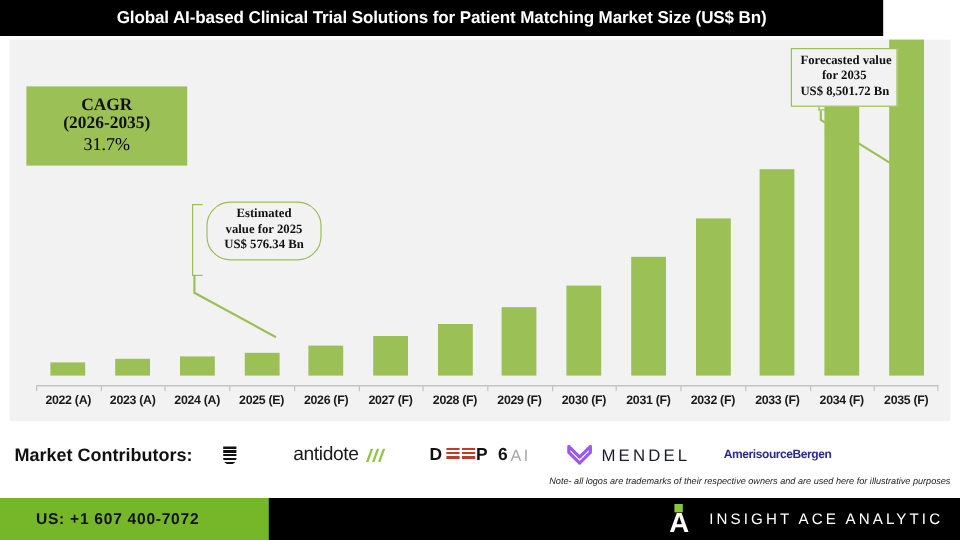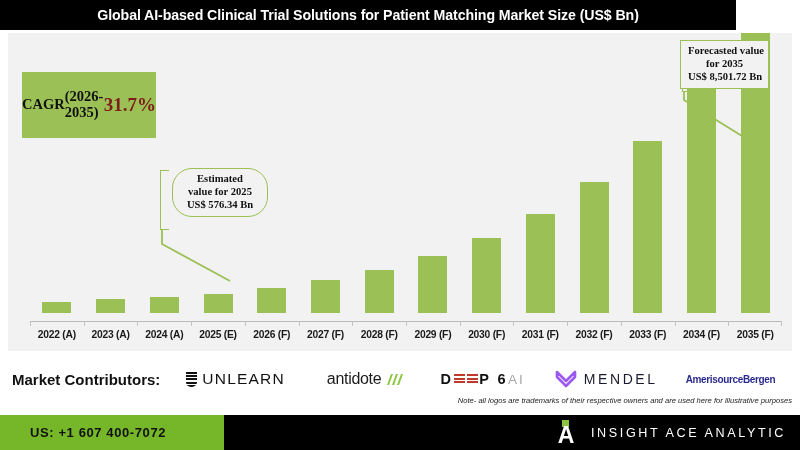--- a/index.html
+++ b/index.html
@@ -68,39 +68,39 @@
   .x-label {
     flex: 1 1 0; text-align: center;
     font-size: 10.3px; color: #1a1a1a; font-weight: 700;
     letter-spacing: -0.25px; white-space: nowrap;
   }
 
   
   #cagr-box {
     position: absolute; left: 14px; top: 39px; width: 134px; height: 66px;
     background: #9BC055;
-    display: flex; flex-direction: row; align-items: center; justify-content: center;
+    display: flex; flex-direction: column; align-items: center; justify-content: center;
     font-family: "Liberation Serif", serif; line-height: 1.08;
   }
   .cagr-title { font-size: 14.5px; font-weight: bold; color: #111; }
   .cagr-period { font-size: 14.5px; font-weight: bold; color: #111; }
-  .cagr-value { font-size: 19px; font-weight: bold; color: #7f1d1d; margin-top: 1px; }
+  .cagr-value { font-size: 15px; font-weight: normal; color: #000000; margin-top: 1px; }
 
   
   .callout {
     position: absolute; background: #f2f2f2;
     border: 1.6px solid #9BC055;
     font-family: "Liberation Serif", serif;
     color: #111; text-align: center; line-height: 1.22;
     padding: 4px 7px; z-index: 5;
   }
   .callout div { white-space: nowrap; font-size: 10.6px; font-weight: bold; }
 
   #callout-2025 { left: 172px; top: 168px; width: 96px; border-radius: 20px; }
-  #callout-2035 { left: 680px; top: 40px; width: 89px; }
+  #callout-2035 { left: 659px; top: 40px; width: 89px; }
 
   .bracket {
     position: absolute; border: 1.6px solid #9BC055;
     border-right: none; z-index: 4;
   }
   #bracket-2025 { left: 160px; top: 170px; width: 9px; height: 60px; }
   #bracket-2035 { left: 682px; top: 42px; width: 9px; height: 50px; }
 
   #leader-svg {
     position: absolute; left: 0; top: 0; width: 800px; height: 450px;
@@ -307,21 +307,20 @@
     <div>for 2035</div>
     <div>US$ 8,501.72 Bn</div>
   </div>
 
   <div id="contrib-strip">
     <div id="contrib-row">
       <div id="contrib-label">Market Contributors:</div>
 
       <div class="logo" id="logo-unlearn">
         <span class="unlearn-mark"></span>
-        <span class="unlearn-text">UNLEARN</span>
       </div>
 
       <div class="logo" id="logo-antidote">
         <span class="antidote-text">antidote</span>
         <span class="antidote-mark">
           <svg width="20" height="16" viewBox="0 0 20 16">
             <path d="M3 14 L7 3 L9 3 L5 14 Z" fill="#8CC63F"></path>
             <path d="M8 14 L12 3 L14 3 L10 14 Z" fill="#8CC63F"></path>
             <path d="M13 14 L17 3 L19 3 L15 14 Z" fill="#8CC63F"></path>
           </svg>

